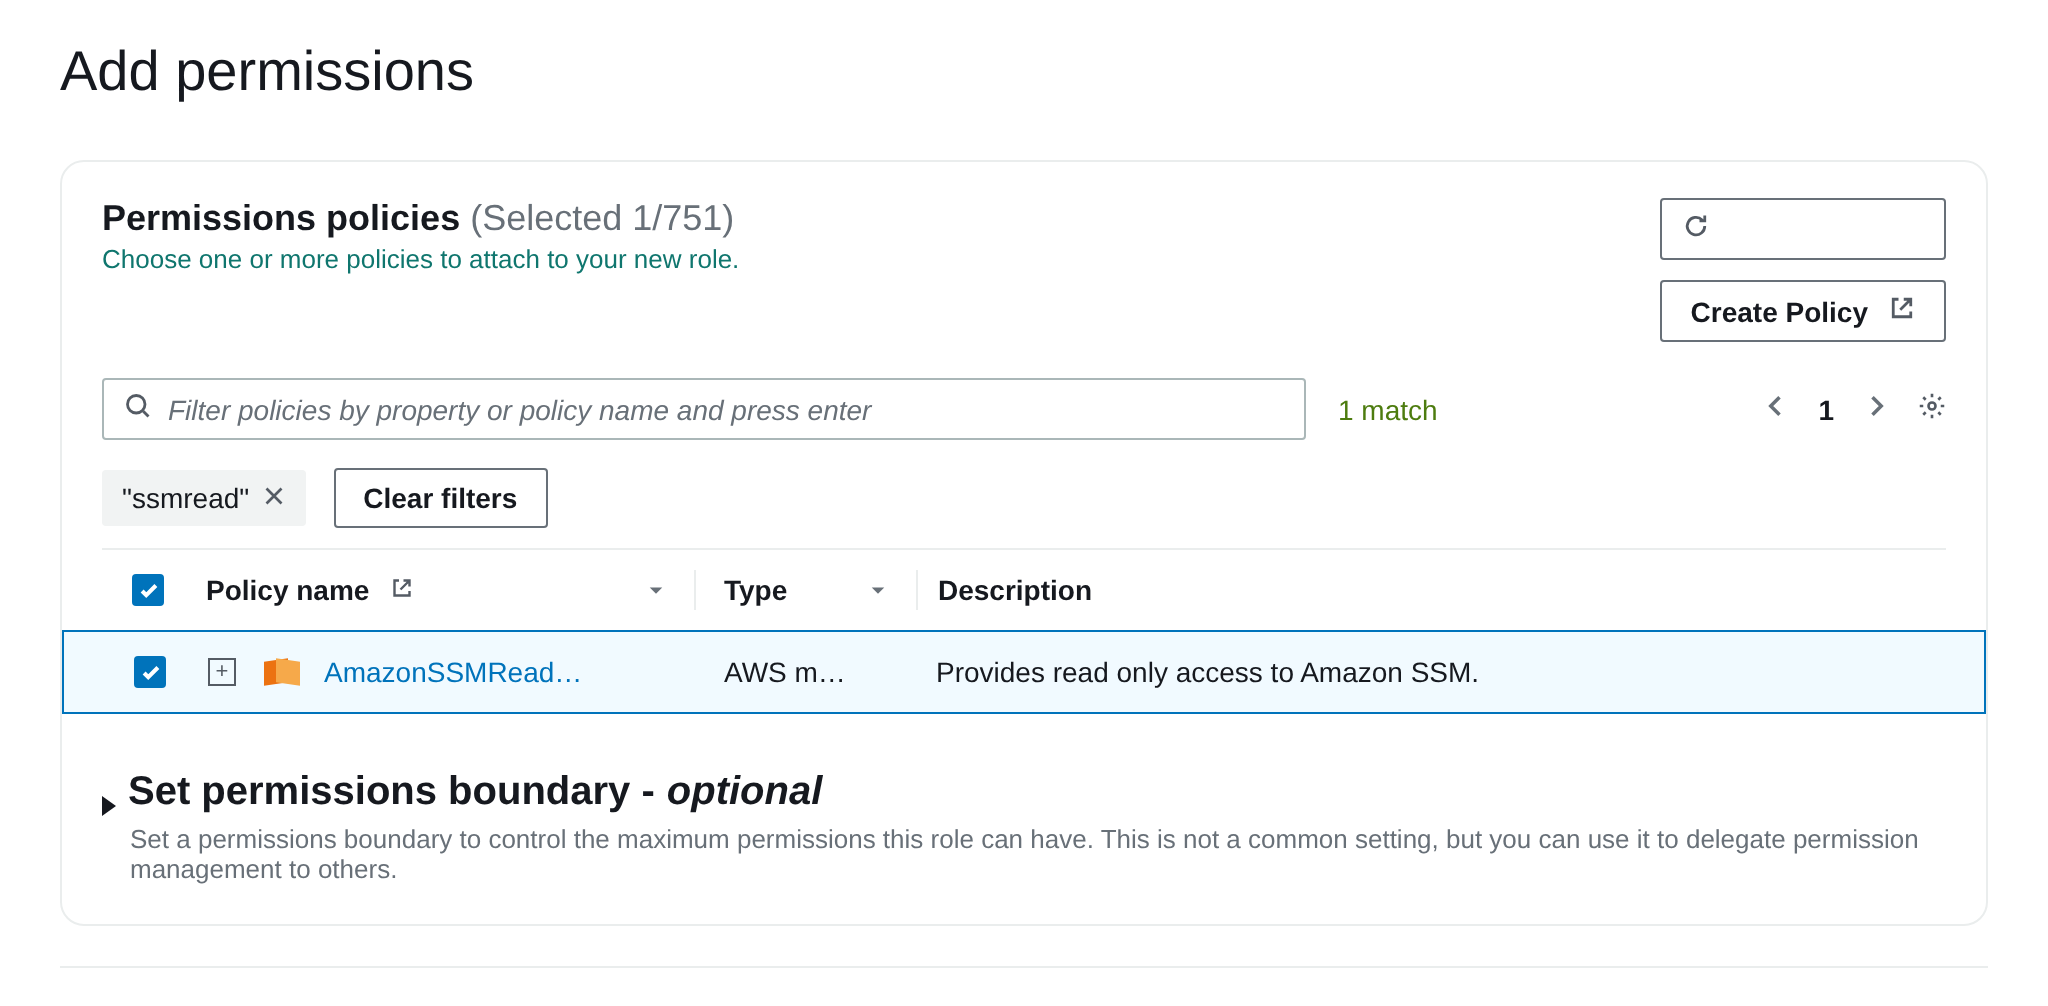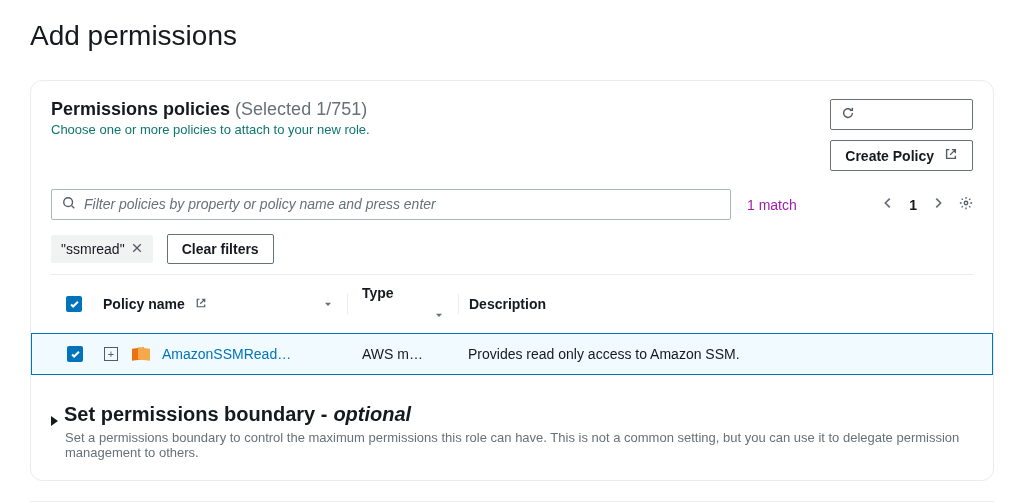--- a/index.html
+++ b/index.html
@@ -65,39 +65,39 @@
     .awsbtn.icon-only { padding: 6px 10px; }
     .awsbtn svg { width: 14px; height: 14px; }
     .filter-row {
       display: flex;
       align-items: center;
       gap: 16px;
       margin-top: 18px;
     }
     .search-wrap {
       display: flex;
-      align-items: flex-start;
+      align-items: center;
       border: 1px solid #aab7b8;
       border-radius: 2px;
       padding: 6px 10px;
-      width: 680px;
+      width: 602px;
       gap: 8px;
     }
     .search-wrap svg { width: 14px; height: 14px; flex: 0 0 auto; }
     .search-wrap input {
       border: none;
       outline: none;
       width: 100%;
       font-size: 14px;
       color: #16191f;
       font-style: italic;
     }
     .search-wrap input::placeholder { color: #687078; }
     .matches {
-      color: #a21caf;
+      color: #4d7c0f;
       font-size: 14px;
     }
     .pager {
       margin-left: auto;
       display: flex;
       align-items: center;
       gap: 14px;
       color: #545b64;
     }
     .pager .pg-btn {
@@ -133,21 +133,21 @@
     .tbl { width: 100%; border-top: 1px solid #eaeded; margin-top: 4px; }
     .thead {
       display: flex;
       align-items: center;
       padding: 10px 0;
       font-weight: 700;
       color: #16191f;
     }
     .col-check { width: 46px; display:flex; justify-content:center; }
     .col-name { width: 250px; display:flex; align-items:center; gap:6px; padding-left: 6px; }
-    .col-type { width: 110px; display:flex; align-items:flex-start; gap:6px;flex-direction:column; }
+    .col-type { width: 110px; display:flex; align-items:center; gap:6px; }
     .col-desc { flex: 1; padding-left: 10px; }
     .sort-ind { margin-left: auto; margin-right: 14px; color:#687078; }
     .divider { width:1px; height: 20px; background: #eaeded; }
     .trow {
       display: flex;
       align-items: center;
       padding: 12px 0;
       background: #f1faff;
       border: 1px solid #0073bb;
       border-left: 1px solid #0073bb;

